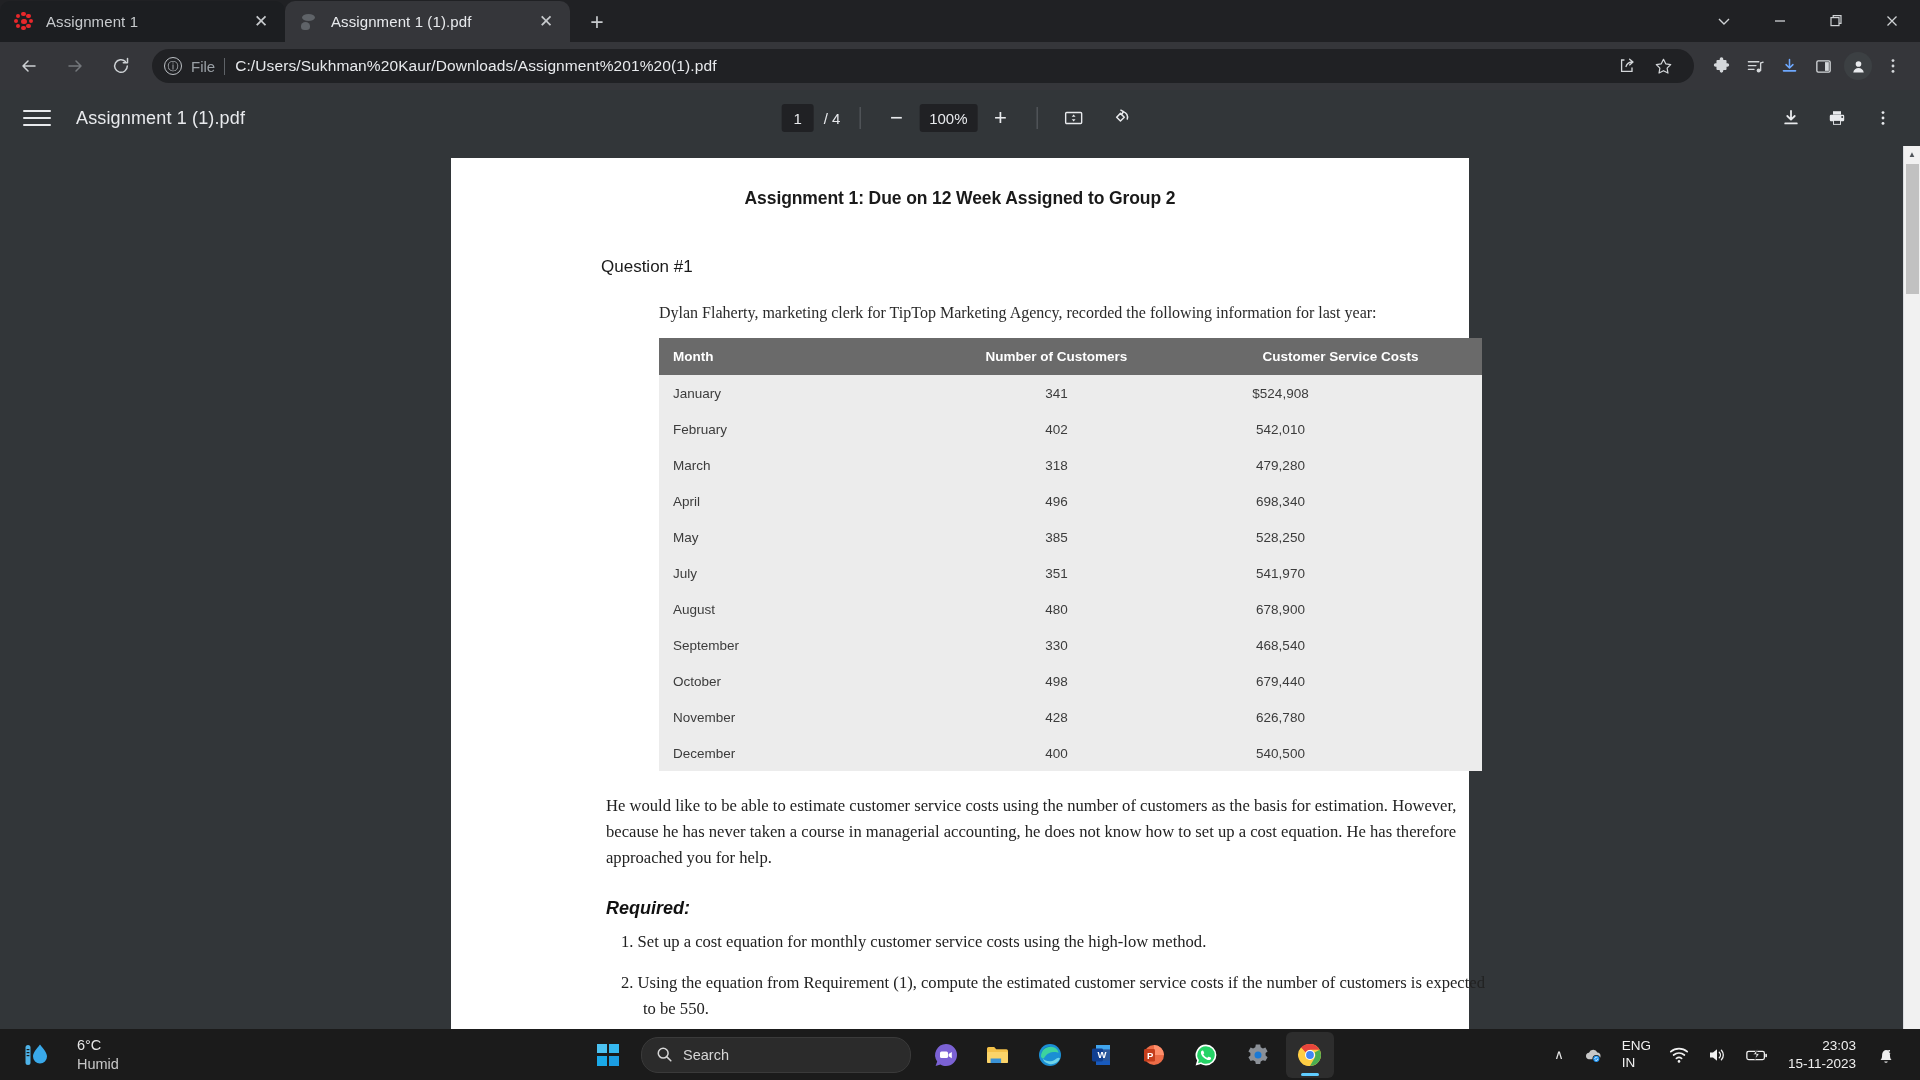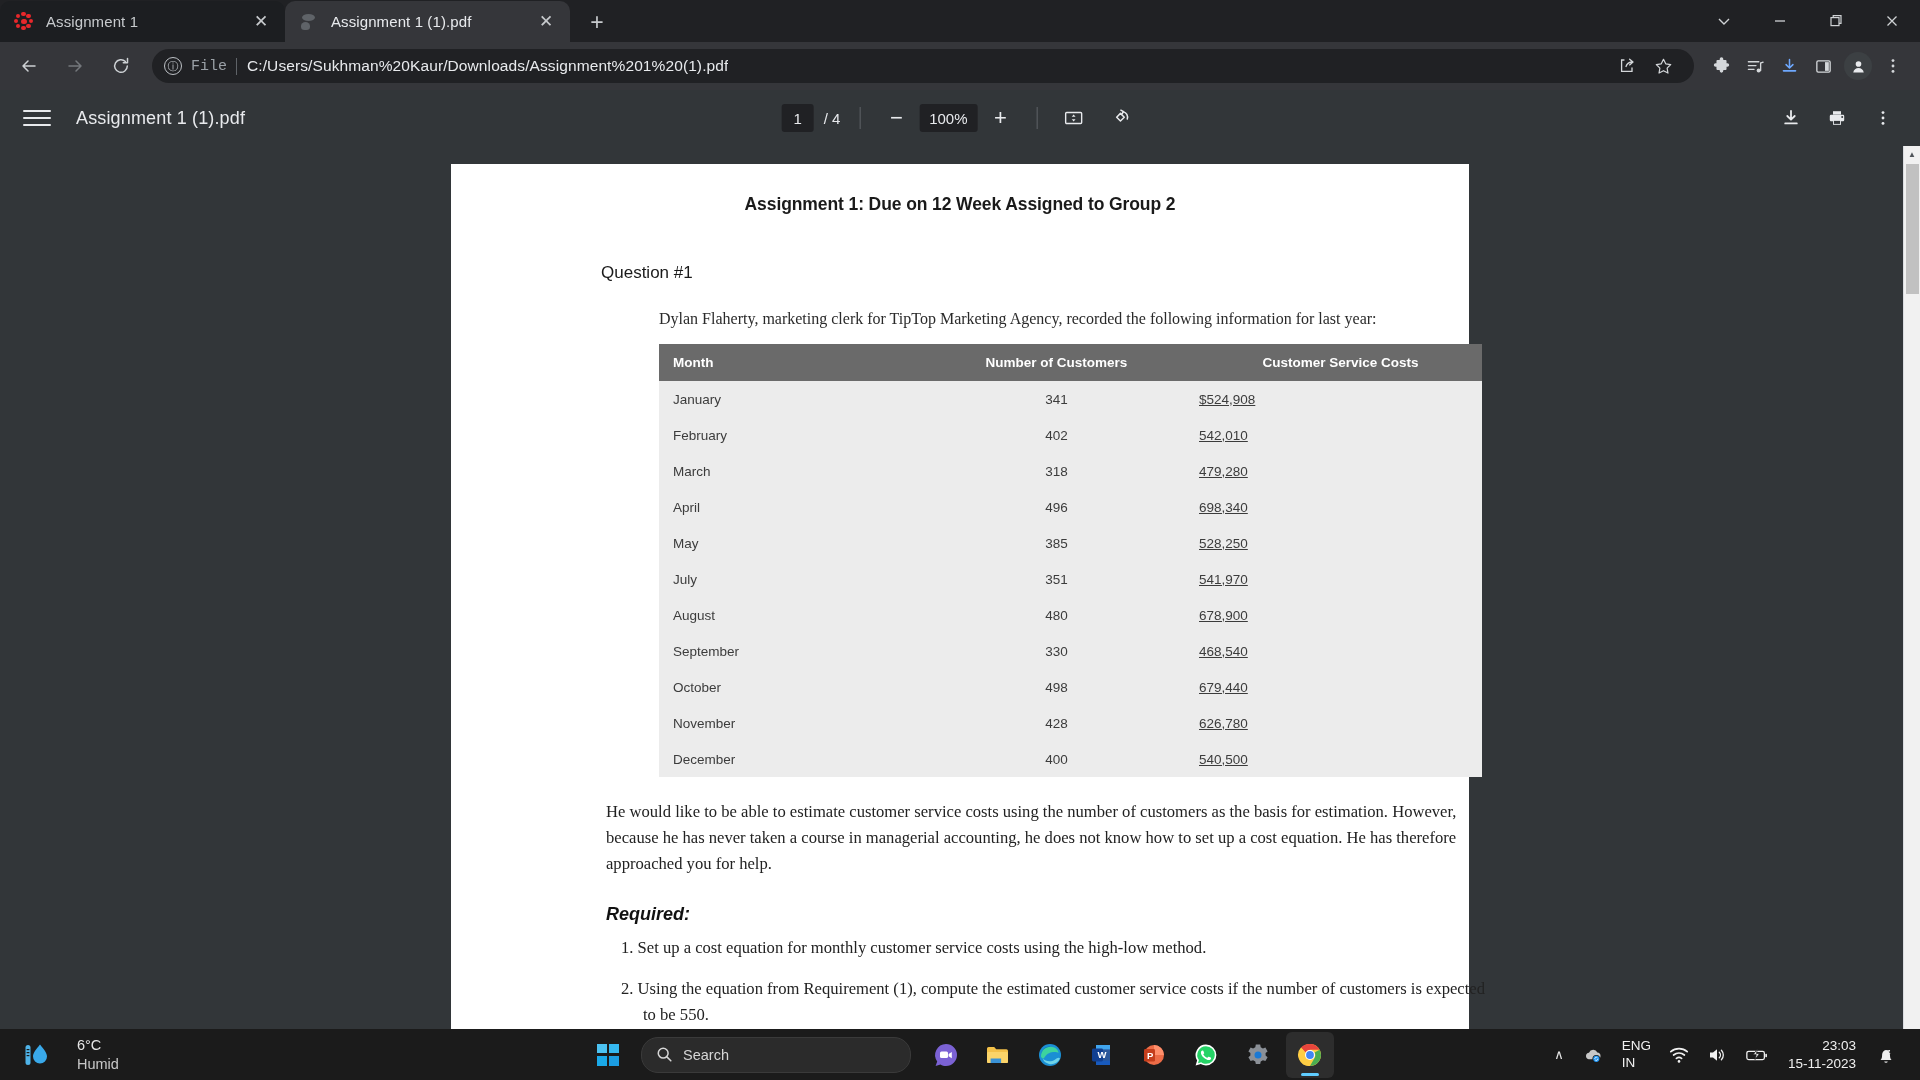--- a/index.html
+++ b/index.html
@@ -76,21 +76,21 @@
   .omnibox {
     flex: 1; height: 34px; background: #202124; border-radius: 17px;
     display: flex; align-items: center; padding: 0 14px 0 12px; margin: 0 10px 0 8px;
     min-width: 0; position: relative;
   }
   .omni-info {
     width: 18px; height: 18px; flex: 0 0 18px; border: 1.5px solid #bdc1c6; border-radius: 50%;
     color: #bdc1c6; font-size: 12px; display: flex; align-items: center; justify-content: center;
     font-family: "Liberation Serif", serif; margin-right: 9px;
   }
-  .omni-scheme { color: #9aa0a6; font-size: 15px; margin-right: 9px; font-family: Liberation Mono, monospace; }
+  .omni-scheme { color: #9aa0a6; font-size: 15px; margin-right: 9px; }
   .omni-divider { width: 1px; height: 17px; background: #5f6368; margin-right: 10px; }
   .omni-url {
     color: #e8eaed; font-size: 15.5px; white-space: nowrap; overflow: hidden;
     text-overflow: ellipsis; letter-spacing: .1px;
   }
   .omni-right { margin-left: auto; display: flex; align-items: center; gap: 2px; padding-left: 10px;}
   .icon-btn {
     width: 34px; height: 34px; display: flex; align-items: center; justify-content: center;
     border-radius: 50%; color: #d4d7da; flex: 0 0 34px;
   }
@@ -126,21 +126,21 @@
   }
   .zoom-level {
     min-width: 58px; height: 28px; background: #202124; color: #e8eaed; border-radius: 3px;
     display: flex; align-items: center; justify-content: center; font-size: 15px; margin: 0 6px;
   }
   .pdf-right { margin-left: auto; display: flex; align-items: center; gap: 12px; }
 
   
   .pdf-viewport { flex: 1; position: relative; background: #323639; overflow: hidden; }
   .pdf-page {
-    position: absolute; left: 50%; transform: translateX(-50%); top: 18px;
+    position: absolute; left: 50%; transform: translateX(-50%); top: 12px;
     width: 1018px; background: #ffffff; min-height: 880px;
     padding: 22px 0 0 0;
   }
   .pdf-scrollbar {
     position: absolute; right: 0; top: 0; width: 17px; height: 100%;
     background: #f1f1f1; border-left: 1px solid #dadce0;
   }
   .sb-arrow {
     height: 17px; display: flex; align-items: center; justify-content: center;
     color: #50555a; font-size: 8px;
@@ -171,21 +171,21 @@
     padding: 11px 16px; text-align: left;
   }
   .data-table thead th.c1 { padding-left: 14px; width: 255px; }
   .data-table thead th.c2 { text-align: center; width: 285px; }
   .data-table thead th.c3 { text-align: center; width: 283px; }
   .data-table tbody td {
     font-size: 13.5px; color: #3c3c3c; padding: 10.5px 0; font-family: "Liberation Sans", sans-serif;
   }
   .data-table tbody td.c1 { padding-left: 14px; }
   .data-table tbody td.c2 { text-align: center; }
-  .data-table tbody td.c3 { text-align: left; padding-right: 120px; text-decoration: underline; }
+  .data-table tbody td.c3 { text-align: center; padding-right: 120px; }
   .doc-para {
     font-family: "Liberation Serif", serif; font-size: 16.6px; color: #222; line-height: 1.58;
     margin: 22px 0 0 95px; width: 862px; text-align: left;
   }
   .doc-required {
     font-family: "Liberation Sans", sans-serif; font-style: italic; font-weight: bold;
     font-size: 18px; color: #111; margin: 26px 0 0 95px;
   }
   .doc-list { margin: 10px 0 0 110px; width: 870px; }
   .doc-li {

